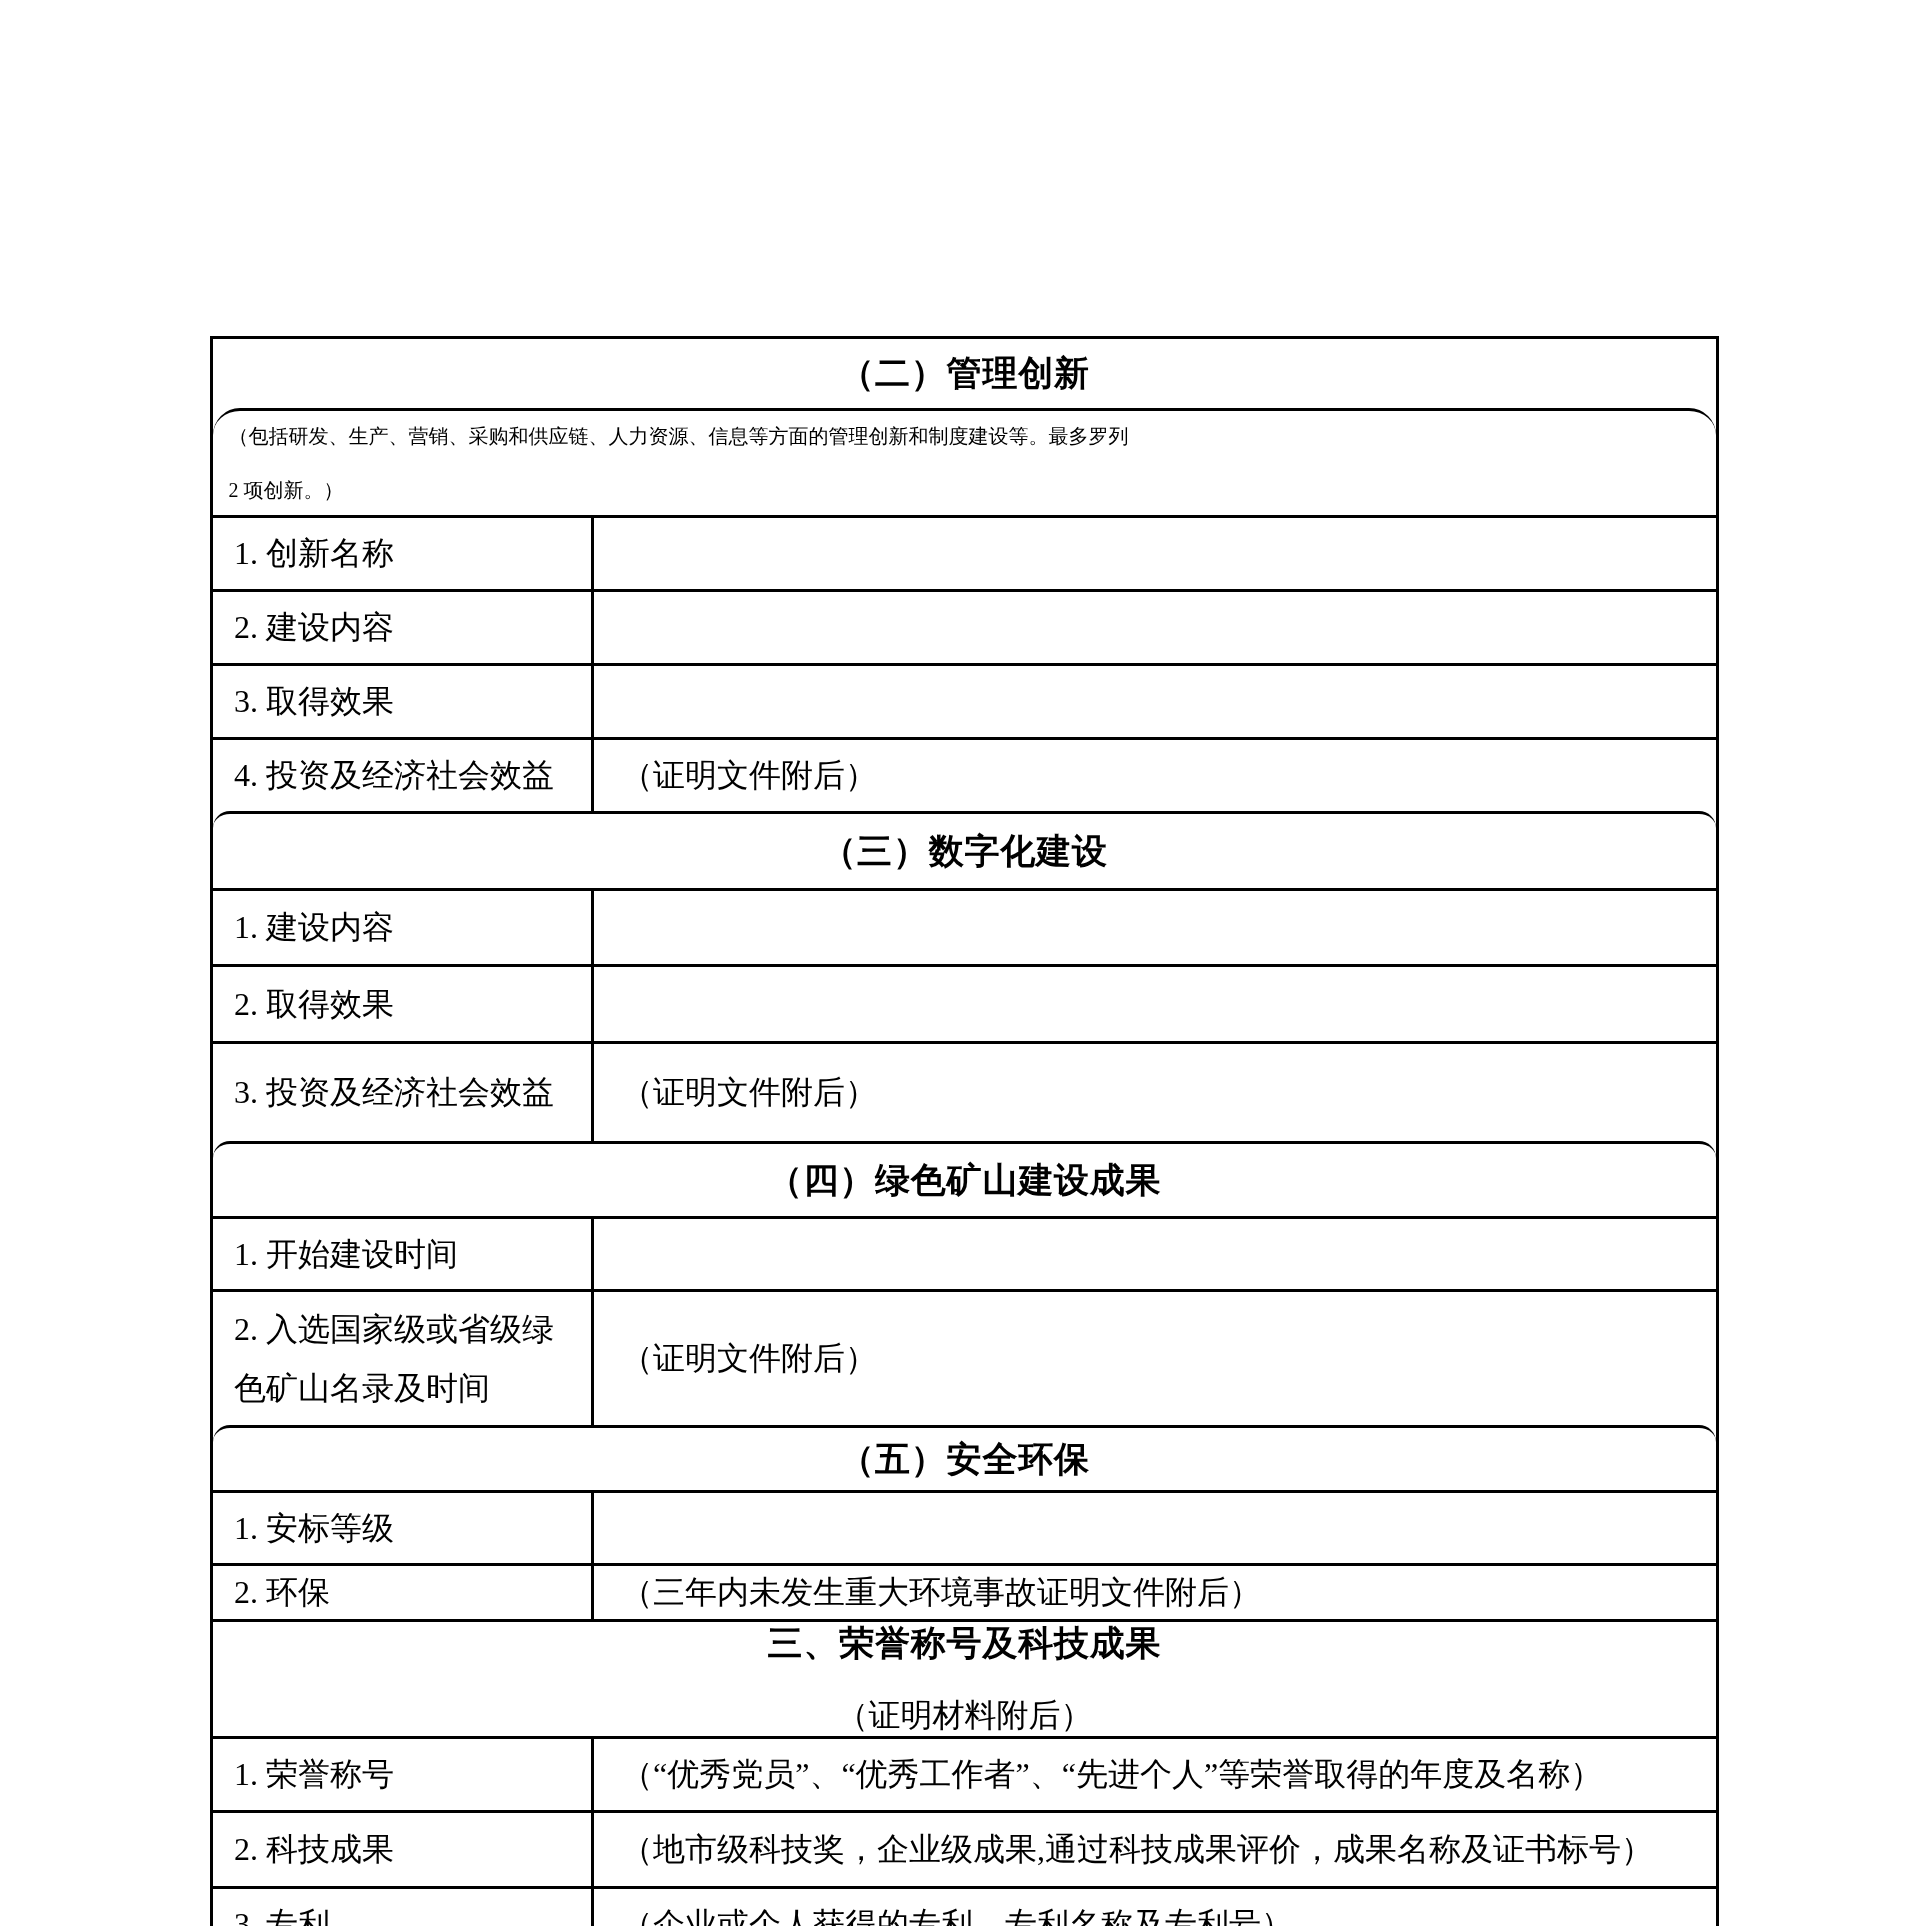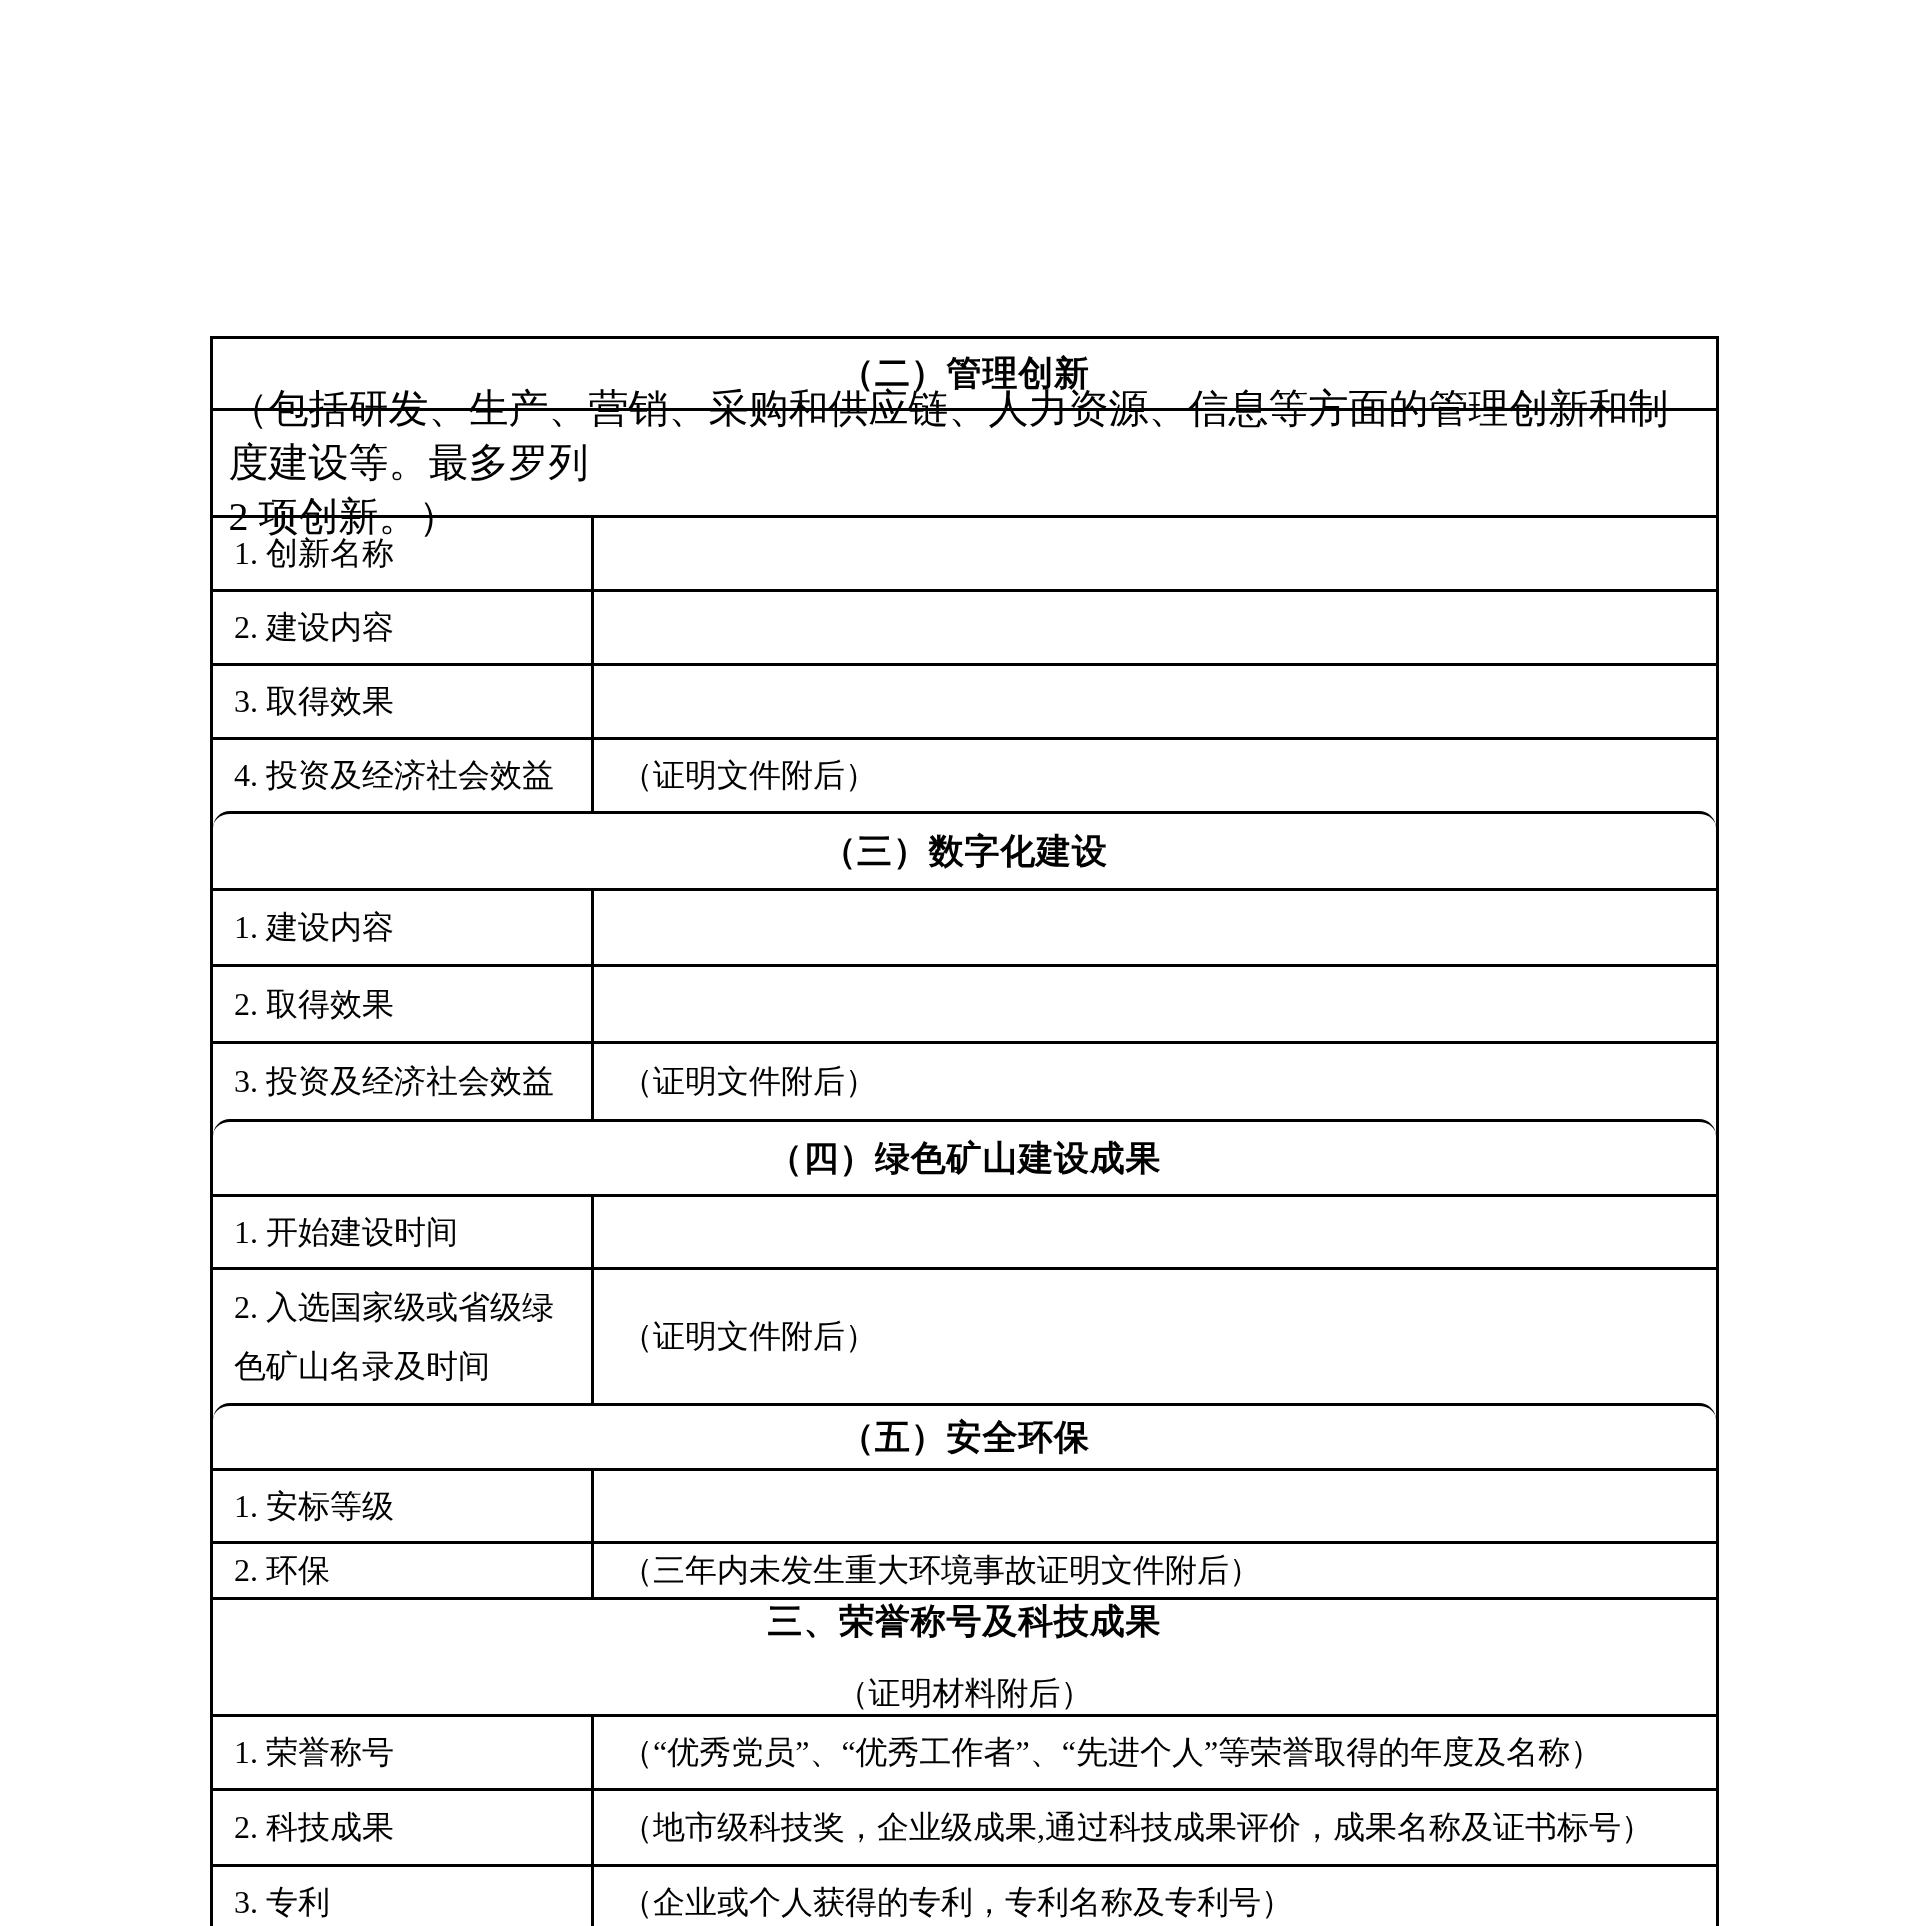--- a/index.html
+++ b/index.html
@@ -53,24 +53,25 @@
     letter-spacing: 0.8px;
   }
   .r-header2 .hdr-subtitle {
     font-size: 32px;
     margin-top: 27px;
   }
   
   .r-note {
     flex-direction: column;
     justify-content: center;
-    font-size: 40px;
+    font-size: 20px;
     line-height: 54px;
     padding-left: 15.4px;
     padding-right: 15.4px;
+    border-radius: 27px;
   }
   
   .c-label {
     box-sizing: border-box;
     flex: 0 0 381px;
     border-right: 3.1px solid #000000;
     display: flex;
     flex-direction: column;
     justify-content: center;
     font-size: 32px;
@@ -125,21 +126,21 @@
   <div class="row" style="height:76px">
     <div class="c-label">1. 建设内容</div>
     <div class="c-value"></div>
   </div>
 
   <div class="row" style="height:77px">
     <div class="c-label">2. 取得效果</div>
     <div class="c-value"></div>
   </div>
 
-  <div class="row" style="height:78px">
+  <div class="row" style="height:100px">
     <div class="c-label">3. 投资及经济社会效益</div>
     <div class="c-value">（证明文件附后）</div>
   </div>
 
   <div class="row r-header" style="height:75px">（四）绿色矿山建设成果</div>
 
   <div class="row" style="height:73px">
     <div class="c-label">1. 开始建设时间</div>
     <div class="c-value"></div>
   </div>

